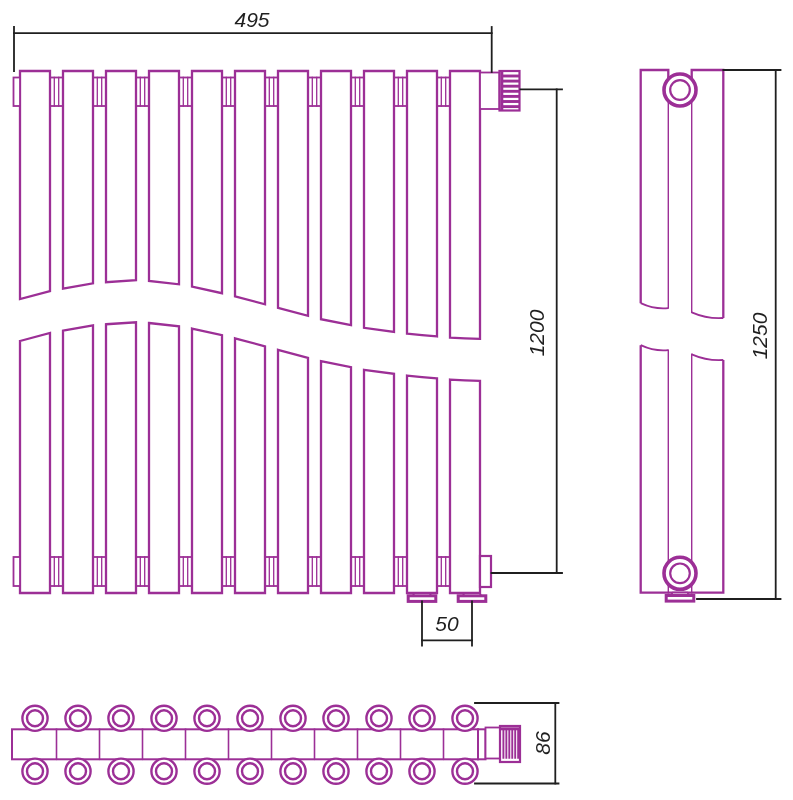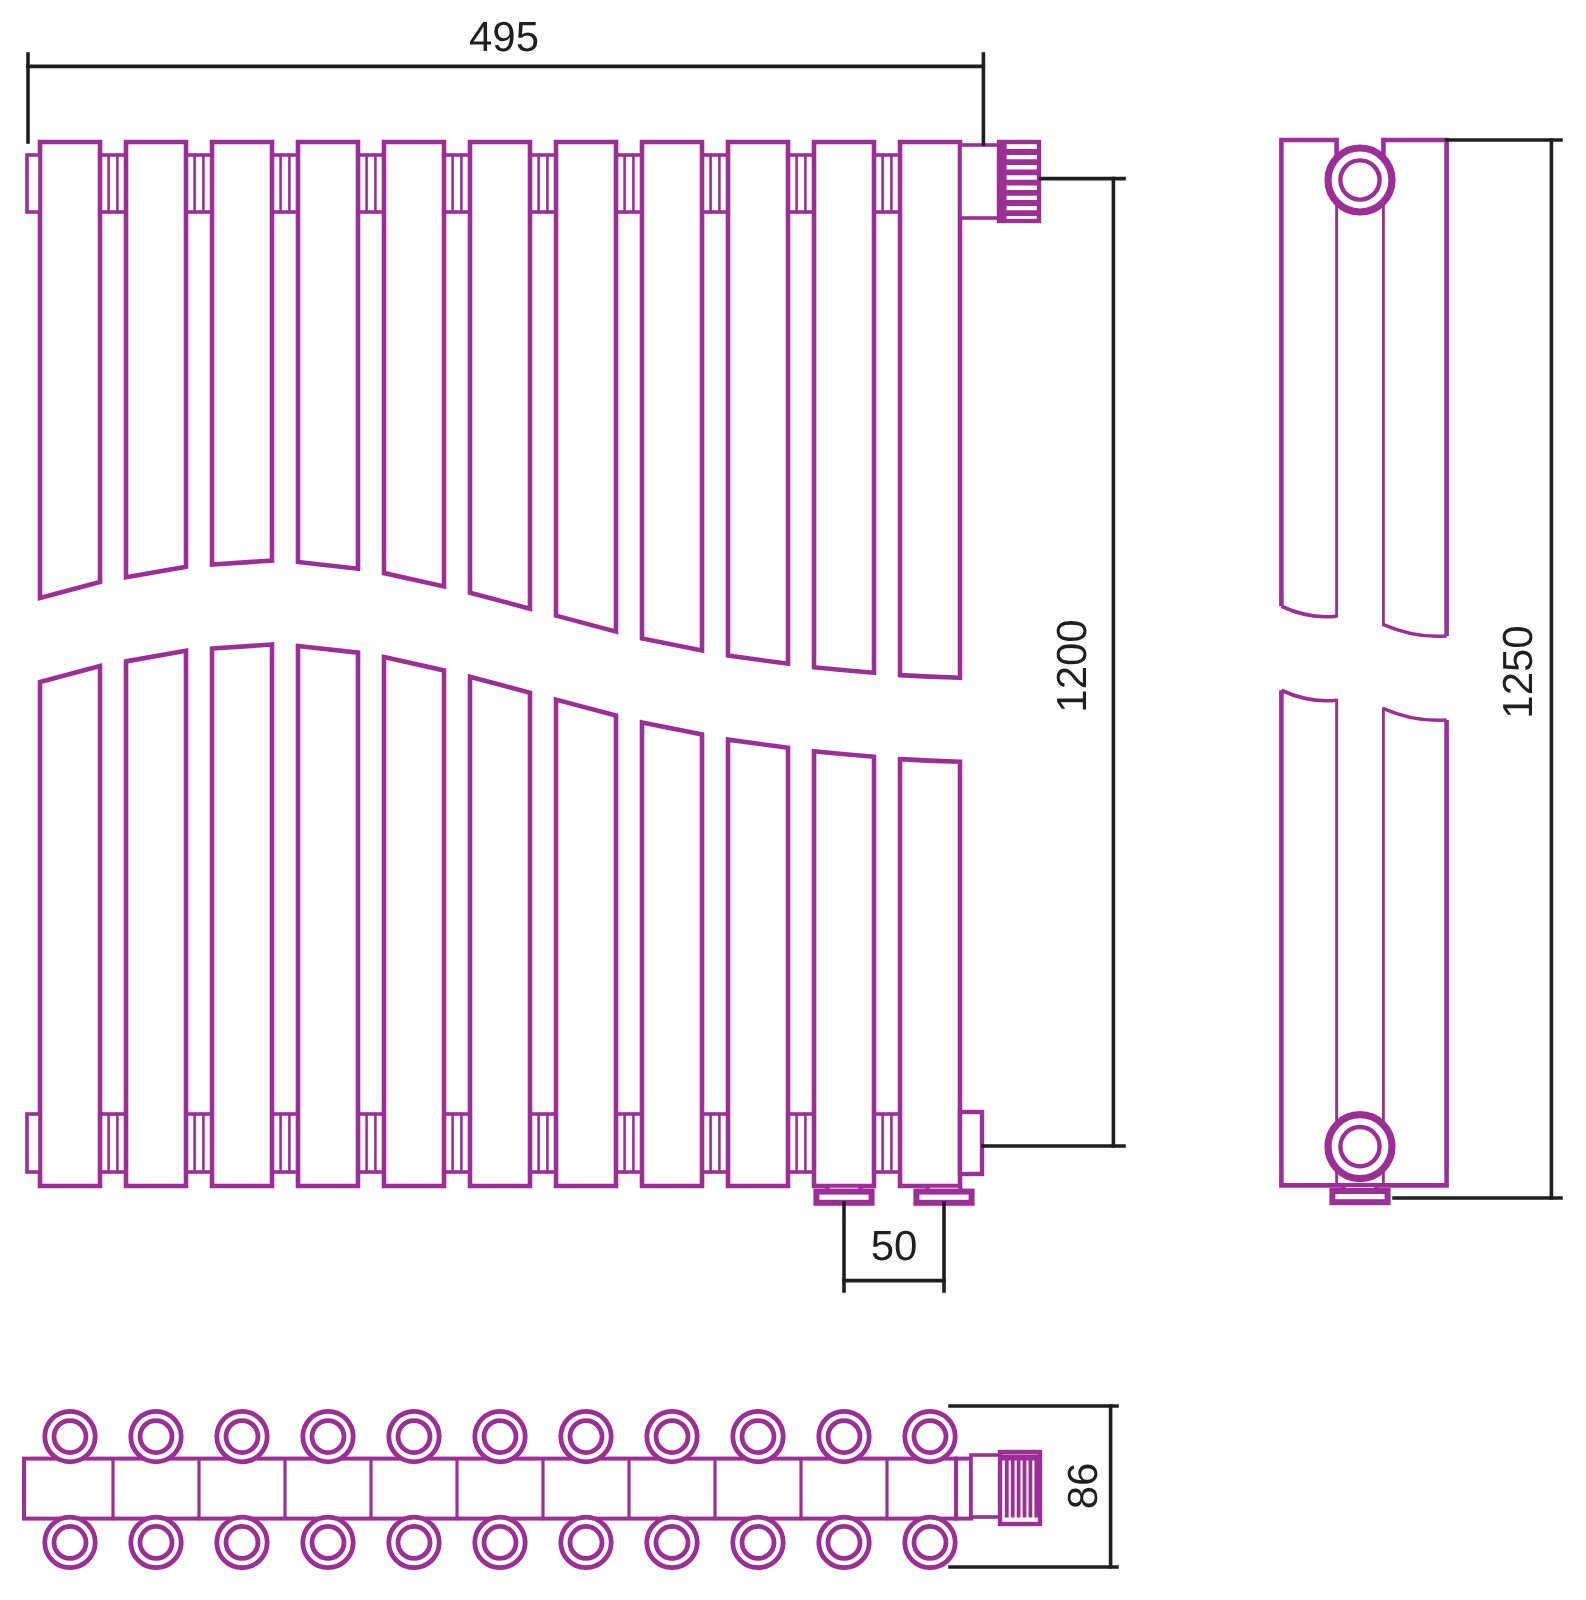--- a/index.html
+++ b/index.html
@@ -1,17 +1,17 @@
 <!DOCTYPE html>
 <html><head>
 <meta charset="utf-8">
 <style>
   html,body{margin:0;padding:0;background:#ffffff;}
   .canvas{position:relative;width:793px;height:800px;background:#ffffff;overflow:hidden;
-          font-family:"Liberation Sans", sans-serif;}
+          font-family:"Liberation Sans", sans-serif;font-style:italic;}
   .canvas svg{position:absolute;left:0;top:0;}
   text.dim{font-family:"Liberation Sans", sans-serif;font-size:21px;}
 </style>
 </head>
 <body>
 
 <div class="canvas">
   <svg id="svg" width="793" height="800" viewBox="0 0 793 800">
     <g id="front-view">
         <path d="M 20 299 L 20 71 L 50 71 L 50 291 Q 35 295 20 299 Z" stroke="#9c2f96" stroke-width="2.3" fill="#ffffff" stroke-linejoin="miter"></path>

